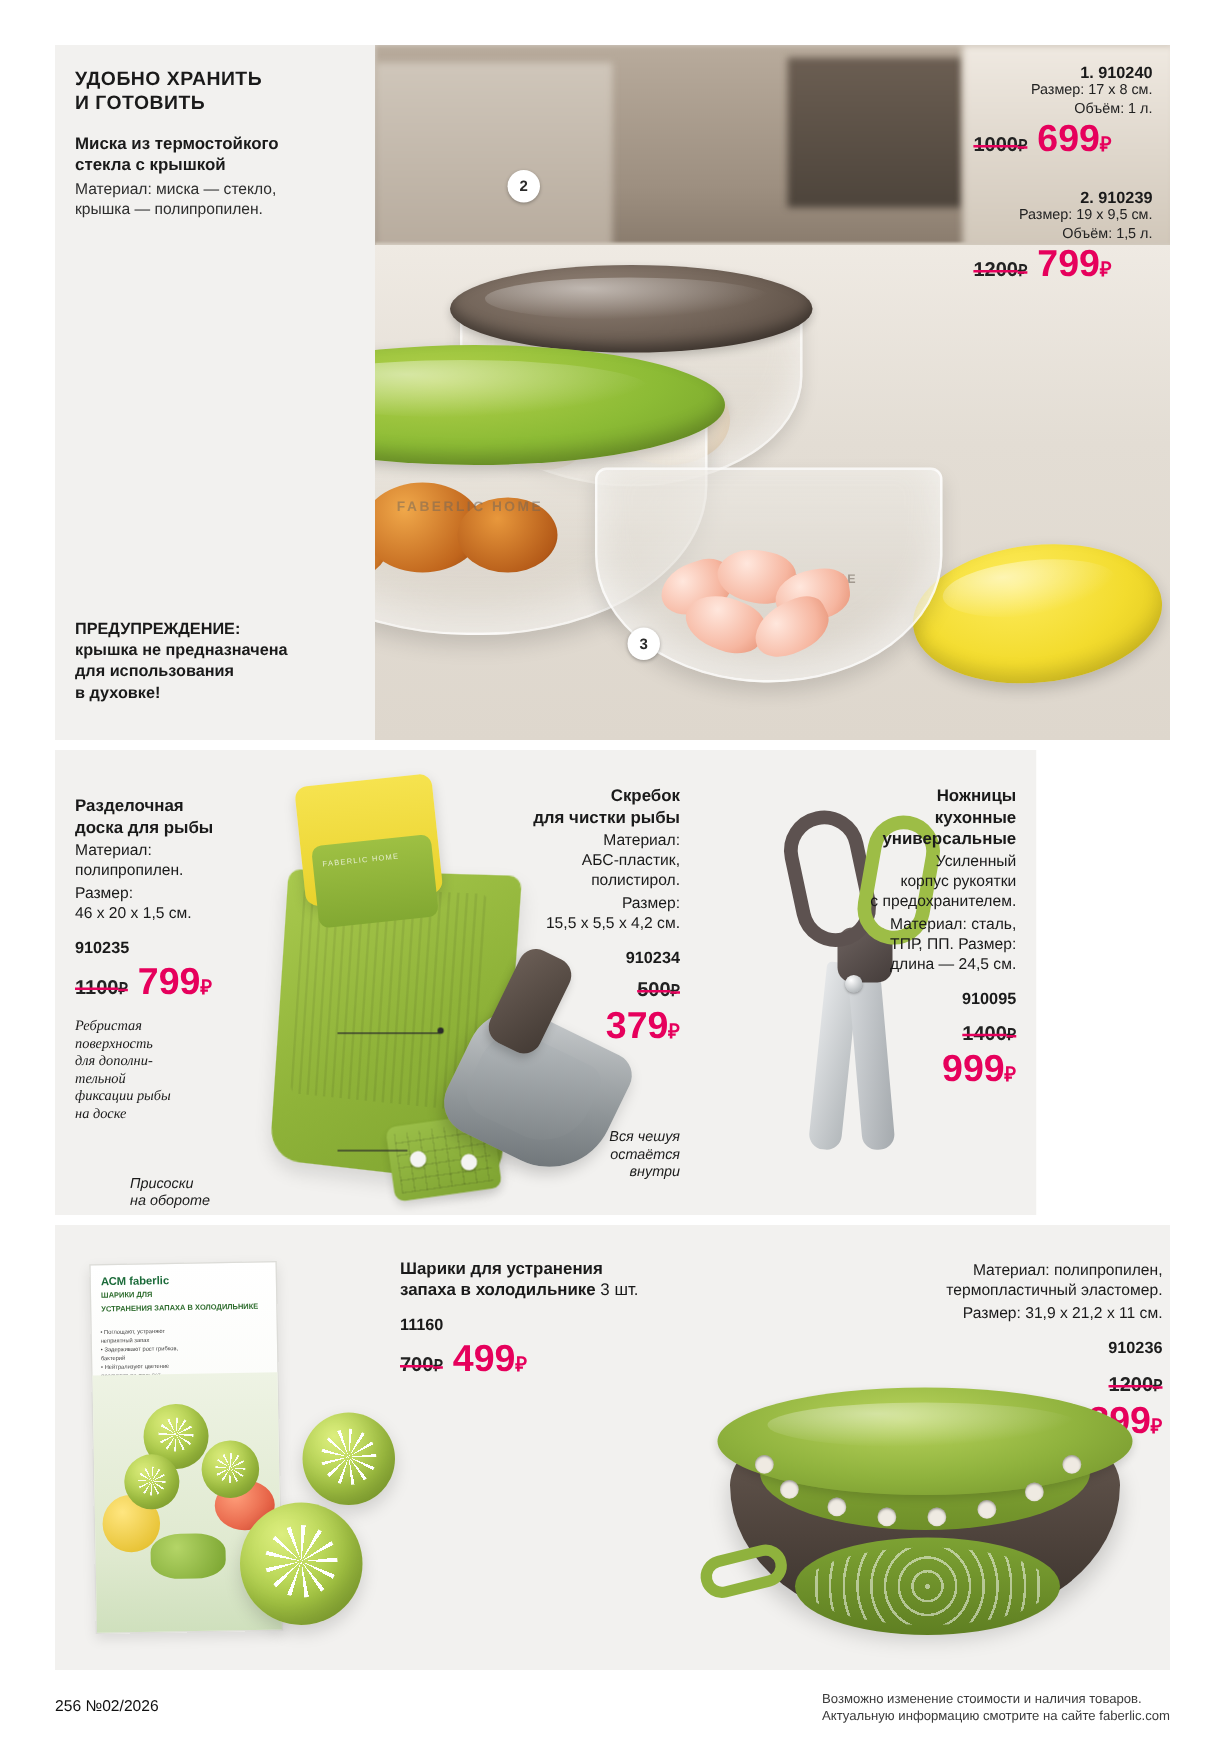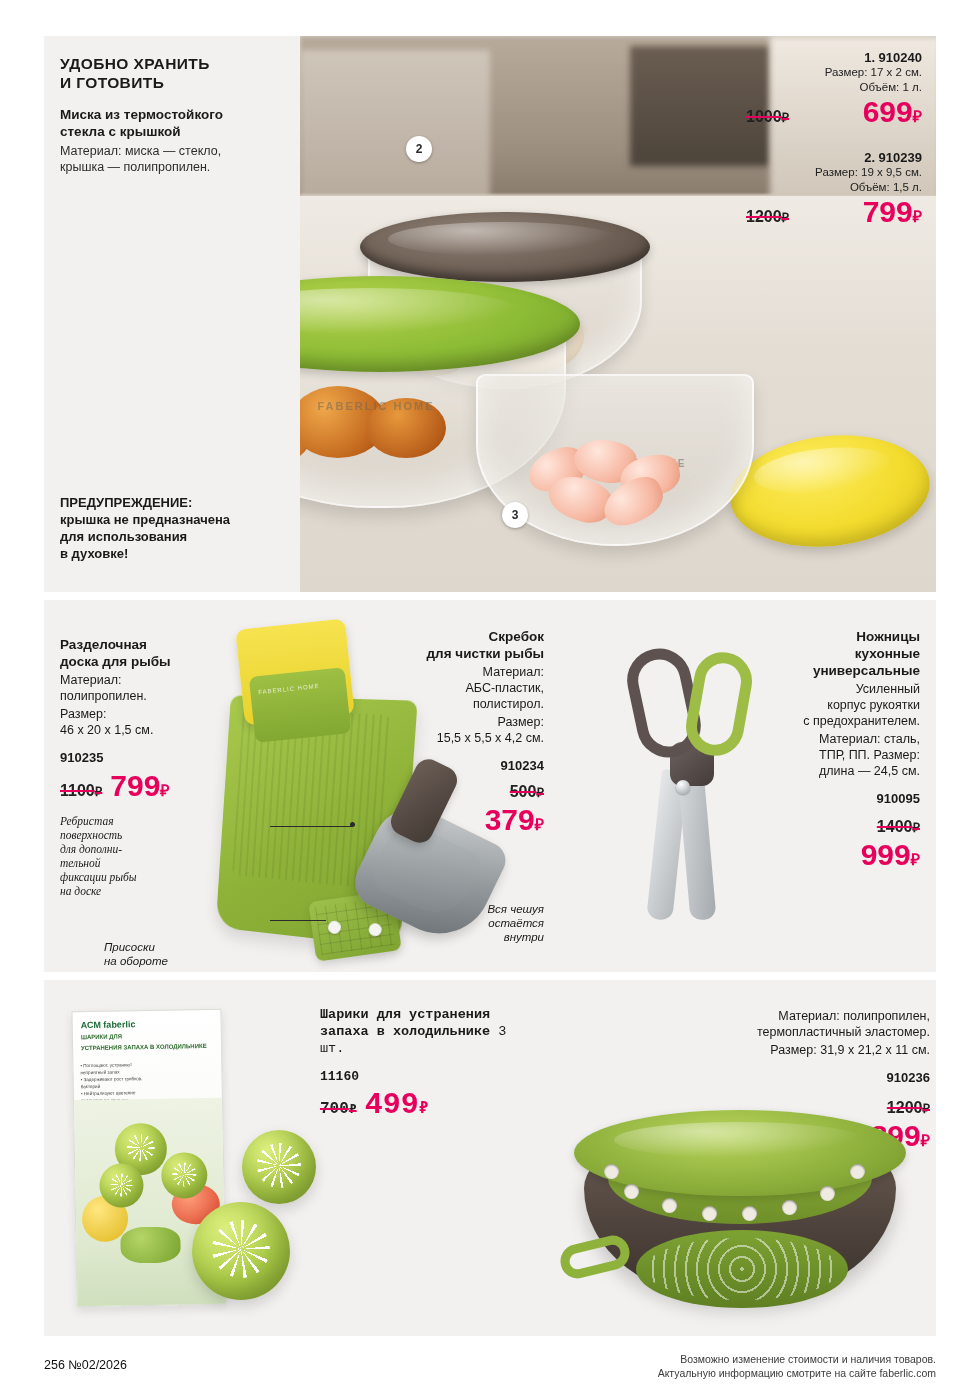--- a/index.html
+++ b/index.html
@@ -131,29 +131,29 @@
   .b1-left { position:absolute; left:16px; top:18px; width:240px; }
   .h-title { font-size:15.5px; font-weight:bold; letter-spacing:.4px; line-height:19px; text-transform:uppercase; }
   .h-sub { font-size:13.5px; font-weight:bold; line-height:17px; margin-top:14px;}
   .h-mat { font-size:12.5px; line-height:16px; margin-top:3px; color:#2d2d2d;}
   .warn { position:absolute; left:16px; top:458px; width:250px; font-size:13px; font-weight:bold; line-height:17px;}
 
   
   .pricecol { position:absolute; right:0px; top:14px; width:190px; text-align:right; padding-right:14px;}
   .p-code { font-size:13px; font-weight:bold; margin-top:0;}
   .p-spec { font-size:11.5px; line-height:15px; color:#222;}
-  .p-row { display:flex; justify-content:space-between; align-items:baseline; gap:8px; margin-top:2px;}
+  .p-row { display:flex; justify-content:center; align-items:baseline; gap:8px; margin-top:2px;}
   .old { font-size:16px; font-weight:bold; color:#222; text-decoration:line-through; text-decoration-color:#e6005c; text-decoration-thickness:2px;}
   .new { font-size:30px; font-weight:bold; color:#e6005c; line-height:30px;}
   .new .rub { font-size:16px; }
   .old .rub { font-size:13px;}
   .pgroup { margin-bottom:18px;}
 
   
-  .block2 { position:absolute; left:44px; top:600px; width:892px; height:372px; background:#f2f1ef;}
+  .block2 { position:absolute; left:44px; top:600px; width:785px; height:372px; background:#f2f1ef;}
   .col-l { position:absolute; left:16px; top:36px; width:180px;}
   .ttl { font-size:13.5px; font-weight:bold; line-height:17px;}
   .txt { font-size:12.5px; line-height:16px; margin-top:2px;}
   .code { font-size:13px; font-weight:bold; margin-top:12px;}
   .note { font-size:11.5px; font-style:italic; line-height:14px; }
 
   .board { position:absolute; left:140px; top:20px; width:280px; height:330px;}
   .board .body {
     position:absolute; left:34px; top:78px; width:190px; height:240px;
     background:linear-gradient(145deg,#a9c94e,#8fb339 55%,#7fa430);
@@ -223,21 +223,21 @@
     border-radius:50%; background:
       repeating-conic-gradient(from 0deg, #fff 0 8deg, rgba(255,255,255,0) 8deg 30deg);
     opacity:.95;}
   .pk-fruit{position:absolute; border-radius:50%;}
   .ball-big { position:absolute; border-radius:50%;
     background:radial-gradient(circle at 34% 26%, #dcee7e, #a9cb45 58%, #82a72c);
     box-shadow: inset -10px -12px 24px rgba(0,0,0,.18), 0 6px 14px rgba(0,0,0,.15);}
   .ball-big .holes{position:absolute; left:20%; top:18%; width:60%; height:60%; border-radius:50%;
     background: repeating-conic-gradient(from 0deg, #ffffff 0 7deg, rgba(255,255,255,0) 7deg 28deg);}
 
-  .b3-mid { position:absolute; left:276px; top:26px; width:212px;font-family:Liberation Mono, monospace;}
+  .b3-mid { position:absolute; left:276px; top:26px; width:212px;}
   .b3-right { position:absolute; left:560px; top:26px; width:326px; text-align:right;}
   .colander { position:absolute; left:500px; top:130px; width:392px; height:216px;}
   .colander .bowl{position:absolute; left:40px; top:10px; width:312px; height:180px;
     border-radius:50% 50% 46% 46%/ 38% 38% 62% 62%;
     background:linear-gradient(180deg,#6d5f56,#4e433c 60%,#3a322c);
     box-shadow:0 10px 18px rgba(0,0,0,.18);}
   .colander .inner{position:absolute; left:64px; top:22px; width:264px; height:92px;
     border-radius:50%; background:linear-gradient(180deg,#8fb23d,#6f9029);}
   .colander .rim{position:absolute; left:30px; top:0px; width:332px; height:86px; border-radius:50%;
     background:radial-gradient(ellipse at 45% 30%, #b8d35c, #8fb23d 55%, #6f9029);
@@ -248,21 +248,21 @@
     background:#efeae2; box-shadow:inset 0 1px 2px rgba(0,0,0,.4);}
   .colander .handle{position:absolute; left:16px; top:130px; width:70px; height:34px;
     border:9px solid #8fb23d; border-radius:20px; transform:rotate(-14deg);}
   .colander .bottom{position:absolute; left:92px; top:120px; width:212px; height:78px; border-radius:50%;
     background:linear-gradient(180deg,#7da233,#5f7f22);}
   .colander .botholes{position:absolute; left:100px; top:128px; width:196px; height:62px; border-radius:50%;
     background: repeating-radial-gradient(circle at 50% 50%, rgba(255,255,255,.5) 0 2px, rgba(255,255,255,0) 2px 11px);}
 
   
   .footer-l { position:absolute; left:44px; top:1358px; font-size:12.5px; color:#111;}
-  .footer-r { position:absolute; right:44px; top:1352px; text-align:right; font-size:10.5px; color:#3b3b3b; line-height:14px;}
+  .footer-r { position:absolute; right:44px; top:1352px; font-size:10.5px; color:#3b3b3b; line-height:14px;}
 </style>
 </head>
 <body>
 
 <div class="page">
 
   <section class="block1">
 
     <div class="hero-photo">
       <div class="kb1"></div>
@@ -318,21 +318,21 @@
 
     <div class="warn" style="white-space:pre-line">ПРЕДУПРЕЖДЕНИЕ:
 крышка не предназначена
 для использования
 в духовке!</div>
 
     <div class="pricecol">
 
       <div class="pgroup">
         <div class="p-code">1. 910240</div>
-        <div class="p-spec">Размер: 17 x 2 см.</div>
+        <div class="p-spec">Размер: 17 x 8 см.</div>
         <div class="p-spec">Объём: 1 л.</div>
         <div class="p-row">
           <span class="old"><span>1000</span><span class="rub">₽</span></span>
           <span class="new"><span>699</span><span class="rub">₽</span></span>
         </div>
       </div>
 
       <div class="pgroup">
         <div class="p-code">2. 910239</div>
         <div class="p-spec">Размер: 19 x 9,5 см.</div>

